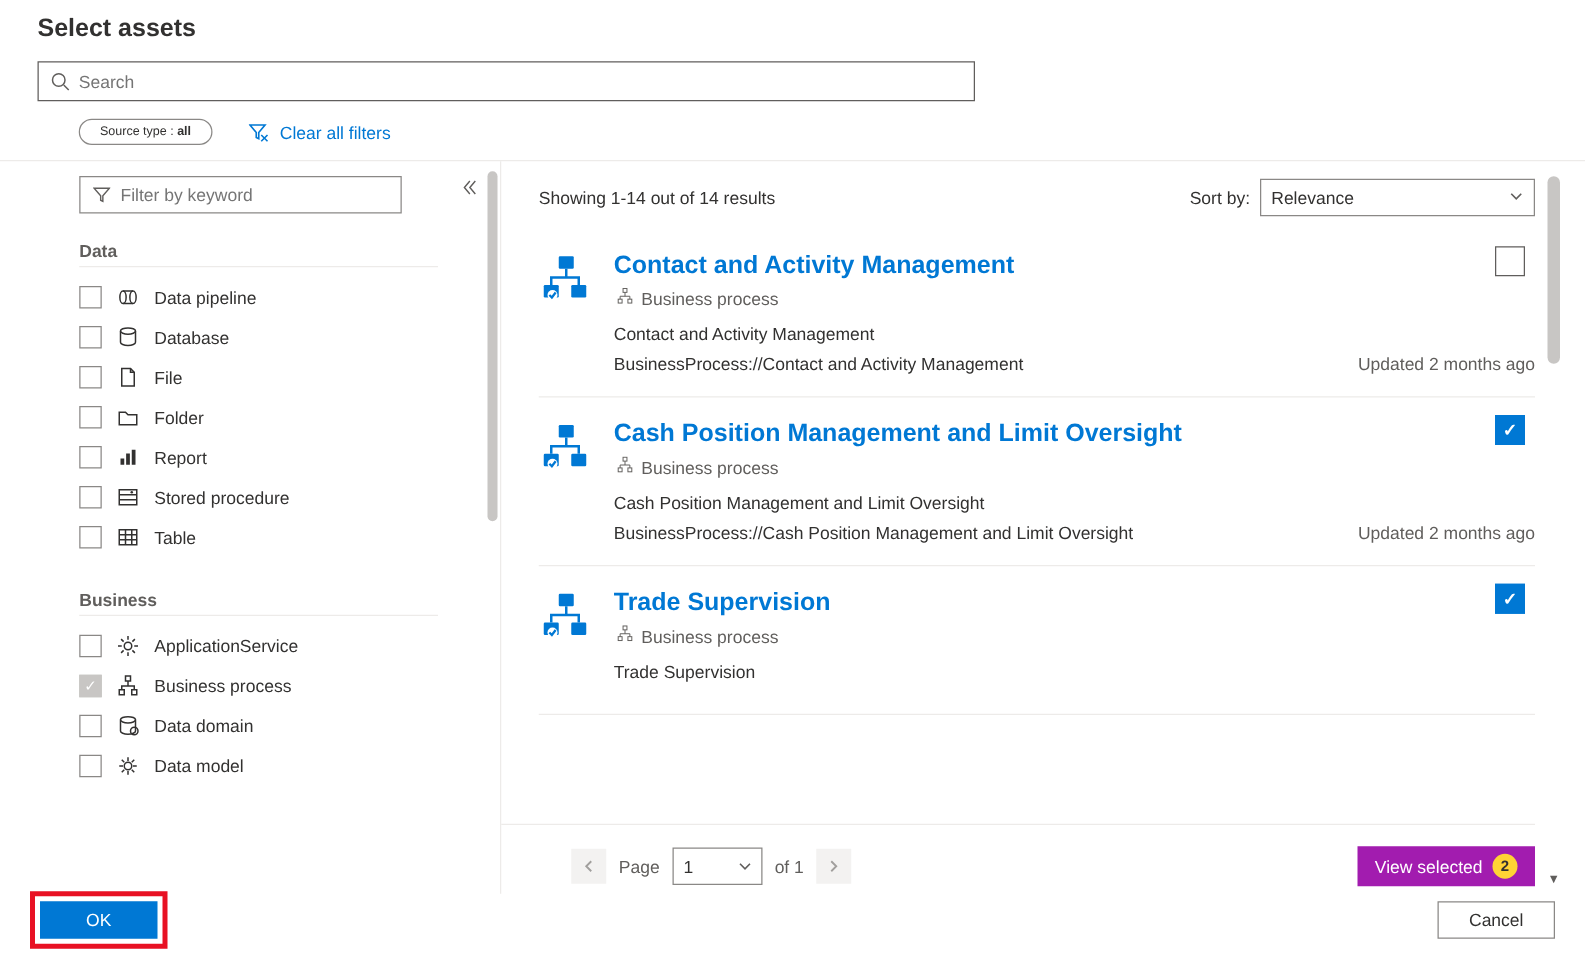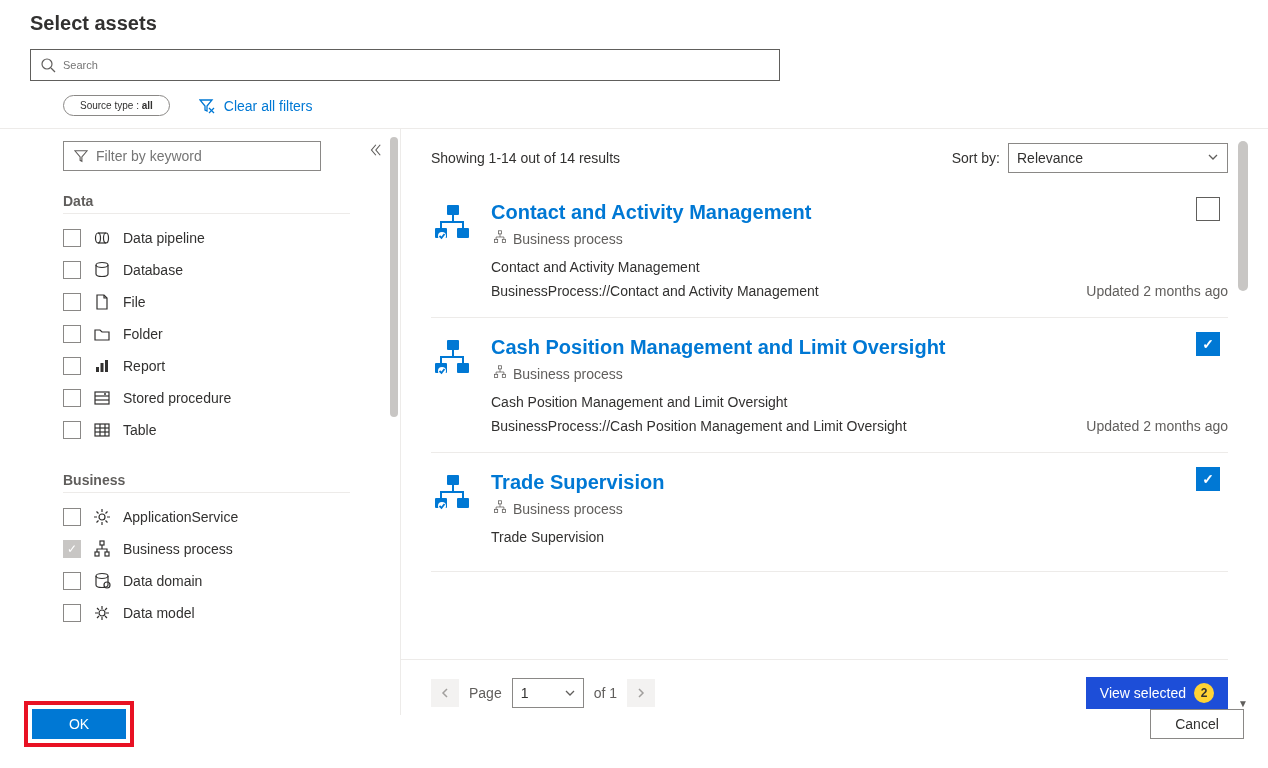--- a/index.html
+++ b/index.html
@@ -1,21 +1,21 @@
 <!DOCTYPE html>
 <html><head>
 <meta charset="utf-8">
 <style>
   * { box-sizing: border-box; }
   html, body { margin: 0; padding: 0; font-family: "Segoe UI", Arial, sans-serif; font-size: 14px; color: #323130; background: #fff; width: 1268px; height: 768px; overflow: hidden; }
   .container { padding: 6px 18px 0 30px; height: 100%; position: relative; }
   .page-title { font-size: 20px; font-weight: 600; margin: 6px 0 14px 0; }
   .search-box { width: 750px; border: 1px solid #605e5c; height: 32px; display: flex; align-items: center; padding: 0 8px; }
   .search-box svg { flex: 0 0 16px; }
-  .search-box input { border: none; outline: none; flex: 1; font-size: 11px; padding-left: 6px; }
+  .search-box input { border: none; outline: none; flex: 1; font-size: 14px; padding-left: 6px; }
   .filter-row { display: flex; align-items: center; gap: 28px; margin: 14px 0 12px 33px; }
   .pill { border: 1px solid #8a8886; border-radius: 14px; padding: 4px 16px; font-size: 10px; cursor: pointer; }
   .pill .bold { font-weight: 600; }
   .clear-filters { color: #0078d4; display: flex; align-items: center; gap: 8px; cursor: pointer; }
   .divider-h { border-top: 1px solid #edebe9; margin: 0 -30px; }
   .body-row { display: flex; height: calc(100% - 176px); position: relative; }
   .left-outer { width: 370px; display:flex; }
   .left-col { width: 320px; padding: 12px 0 0 33px; overflow-y: auto; }
   .left-gutter { width: 50px; position: relative; padding-top: 14px; text-align: center; color: #605e5c; }
   .left-gutter .chev { cursor:pointer; }
@@ -42,27 +42,27 @@
   .result-desc { margin-bottom:8px; }
   .result-path { color:#323130; }
   .result-footer-row { display:flex; justify-content:space-between; }
   .updated { color:#605e5c; }
   .sel-cb { width:24px; height:24px; border:1px solid #605e5c; position:absolute; right:8px; top:14px; display:flex; align-items:center; justify-content:center; cursor:pointer; }
   .sel-cb.checked { background:#0078d4; border-color:#0078d4; }
   .sel-cb.checked::after { content:"✓"; color:#fff; font-weight:600; }
   .scroll-thumb-right { position:absolute; right:2px; top:12px; width:10px; height:150px; background:#c8c6c4; border-radius:5px; }
   .scroll-arrow-bottom { position:absolute; right:2px; bottom:6px; color:#605e5c; font-size:10px; }
   .pager-bar { border-top:1px solid #edebe9; padding:10px 0 0 30px; display:flex; align-items:center; justify-content:space-between; height:56px; }
-  .pager-left { display:flex; align-items:center; gap:10px; }
+  .pager-left { display:flex; align-items:center; gap:10px;margin-left:26px; }
   .pg-btn { width:28px; height:28px; background:#f3f2f1; color:#a19f9d; display:flex; align-items:center; justify-content:center; }
   .pg-label { color:#605e5c; }
   .page-select { border:1px solid #8a8886; width:72px; height:30px; display:flex; align-items:center; justify-content:space-between; padding:0 8px; }
-  .view-selected { background:#1d4ed8; color:#fff; height:32px; display:flex; align-items:center; gap:8px; padding:0 14px; cursor:pointer; }
+  .view-selected { background:#a21caf; color:#fff; height:32px; display:flex; align-items:center; gap:8px; padding:0 14px; cursor:pointer; }
   .badge { background:#ffd335; color:#323130; border-radius:10px; min-width:20px; height:20px; display:inline-flex; align-items:center; justify-content:center; font-weight:600; font-size:12px; }
-  .footer { position:absolute; left:0; right:0; bottom:14px; height:60px; padding:0 24px; display:flex; align-items:center; justify-content:space-between; }
+  .footer { position:absolute; left:0; right:0; bottom:2px; height:60px; padding:0 24px; display:flex; align-items:center; justify-content:space-between; }
   .ok-wrap { border:4px solid #e81123; padding:4px; }
   .ok-btn { background:#0078d4; color:#fff; width:94px; height:30px; display:flex; align-items:center; justify-content:center; cursor:pointer; }
   .cancel-btn { border:1px solid #8a8886; background:#fff; width:94px; height:30px; display:flex; align-items:center; justify-content:center; cursor:pointer; }
 </style>
 </head>
 <body>
 
 <div class="container">
   <div class="page-title">Select assets</div>
 

